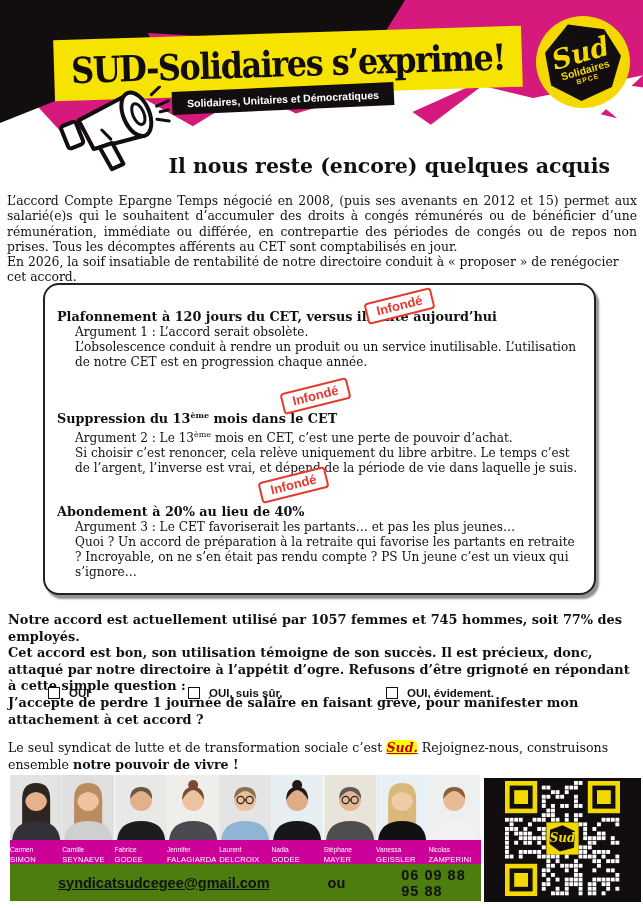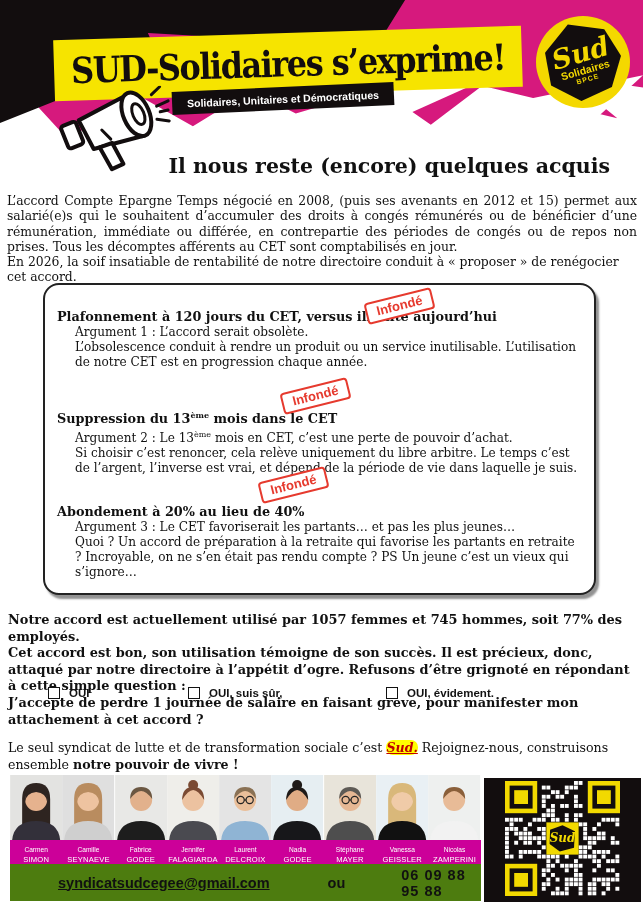--- a/index.html
+++ b/index.html
@@ -77,21 +77,21 @@
   .join{position:absolute;top:740px;left:8px;right:8px;font-size:12.6px;line-height:16.5px;}
   .join .hl{background:#ffff00;color:#c00000;font-weight:bold;font-style:italic;
     text-decoration:underline;border-radius:7px;}
   .join .bold{font-weight:bold;}
 
   
   .photos{position:absolute;top:775px;left:10px;width:471px;height:65px;display:flex;}
   .photo{width:52.3px;height:65px;overflow:hidden;}
   .names{position:absolute;top:840px;left:10px;width:471px;height:24px;background:#cc0099;
     display:flex;}
-  .name-cell{width:52.3px;text-align:center;color:#fff;font-family:"Liberation Sans",sans-serif;
+  .name-cell{width:52.3px;color:#fff;font-family:"Liberation Sans",sans-serif;
     line-height:1;padding-top:7px;box-sizing:border-box;}
   .name-first{font-size:6.6px;margin-bottom:2.5px;}
   .name-last{font-size:7.6px;letter-spacing:.2px;}
   .contact-band{position:absolute;top:864px;left:10px;width:471px;height:37px;background:#4d7c0f;
     display:flex;align-items:center;font-family:"Liberation Sans",sans-serif;font-size:14.5px;
     font-weight:600;color:#111;}
   .email{margin-left:48px;text-decoration:underline;color:#111;}
   .or-label{margin-left:58px;}
   .phone{margin-left:56px;letter-spacing:1px;}
   .qr-panel{position:absolute;top:778px;left:484px;width:157px;height:124px;background:#120d0e;

